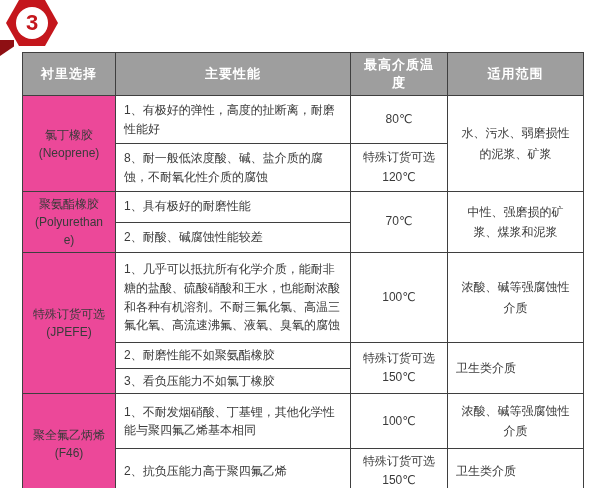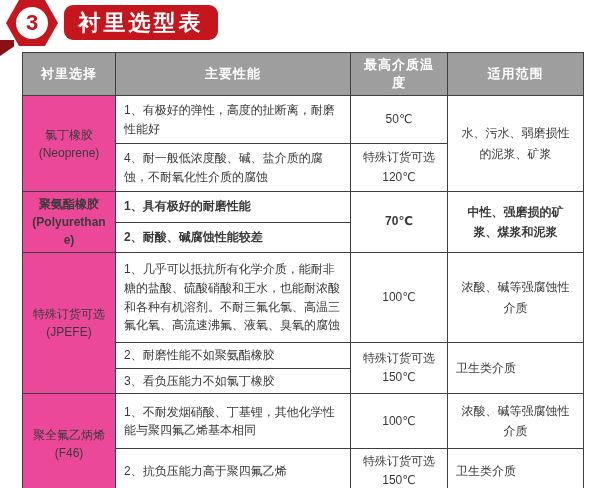--- a/index.html
+++ b/index.html
@@ -57,39 +57,38 @@
     background:#ec4899;color:#ffffff;text-align:center;
     white-space:pre-line;line-height:1.5;
   }
   td.perf{text-align:left;line-height:1.55;}
   td.temp{text-align:center;white-space:pre-line;line-height:1.6;}
   td.scope{text-align:left;line-height:1.7;}
   td.scope.left{text-align:center;}
 
   tbody tr:nth-child(1){height:48px;}
   tbody tr:nth-child(2){height:48px;}
-  tbody tr:nth-child(3){height:25px;font-weight:bold;}
-  tbody tr:nth-child(4){height:25px;font-weight:bold;}
+  tbody tr:nth-child(3){height:25px;}
+  tbody tr:nth-child(4){height:25px;}
   tbody tr:nth-child(5){height:90px;}
   tbody tr:nth-child(6){height:22px;margin-left:12px;}
   tbody tr:nth-child(7){height:23px;}
   tbody tr:nth-child(8){height:55px;}
   tbody tr:nth-child(9){height:37px;}
 </style>
 </head>
 <body>
 
 <div class="page">
 
   <div class="badge-wrap">
     <div class="hex-fold"></div>
     <div class="hexagon">
       <div class="hex-circle">3</div>
     </div>
-    <div class="banner">衬里选型表</div>
   </div>
 
   <table class="lining">
     <colgroup>
       <col style="width:93px">
         <col style="width:235px">
         <col style="width:97px">
         <col style="width:136px">
     </colgroup>
     <thead>
@@ -98,25 +97,25 @@
           <th>主要性能</th>
           <th>最高介质温度</th>
           <th>适用范围</th>
         </tr>
     </thead>
     <tbody>
         <tr>
           <td class="lining-cell" rowspan="2">氯丁橡胶
 (Neoprene)</td>
           <td class="perf">1、有极好的弹性，高度的扯断离，耐磨性能好</td>
-          <td class="temp">50℃</td>
+          <td class="temp">80℃</td>
           <td class="scope left" rowspan="2">水、污水、弱磨损性的泥浆、矿浆</td>
         </tr>
         <tr>
-          <td class="perf">4、耐一般低浓度酸、碱、盐介质的腐蚀，不耐氧化性介质的腐蚀</td>
+          <td class="perf">8、耐一般低浓度酸、碱、盐介质的腐蚀，不耐氧化性介质的腐蚀</td>
           <td class="temp">特殊订货可选
 120℃</td>
         </tr>
         <tr>
           <td class="lining-cell" rowspan="2">聚氨酯橡胶
 (Polyurethane)</td>
           <td class="perf">1、具有极好的耐磨性能</td>
           <td class="temp" rowspan="2">70℃</td>
           <td class="scope left" rowspan="2">中性、强磨损的矿浆、煤浆和泥浆</td>
         </tr>

